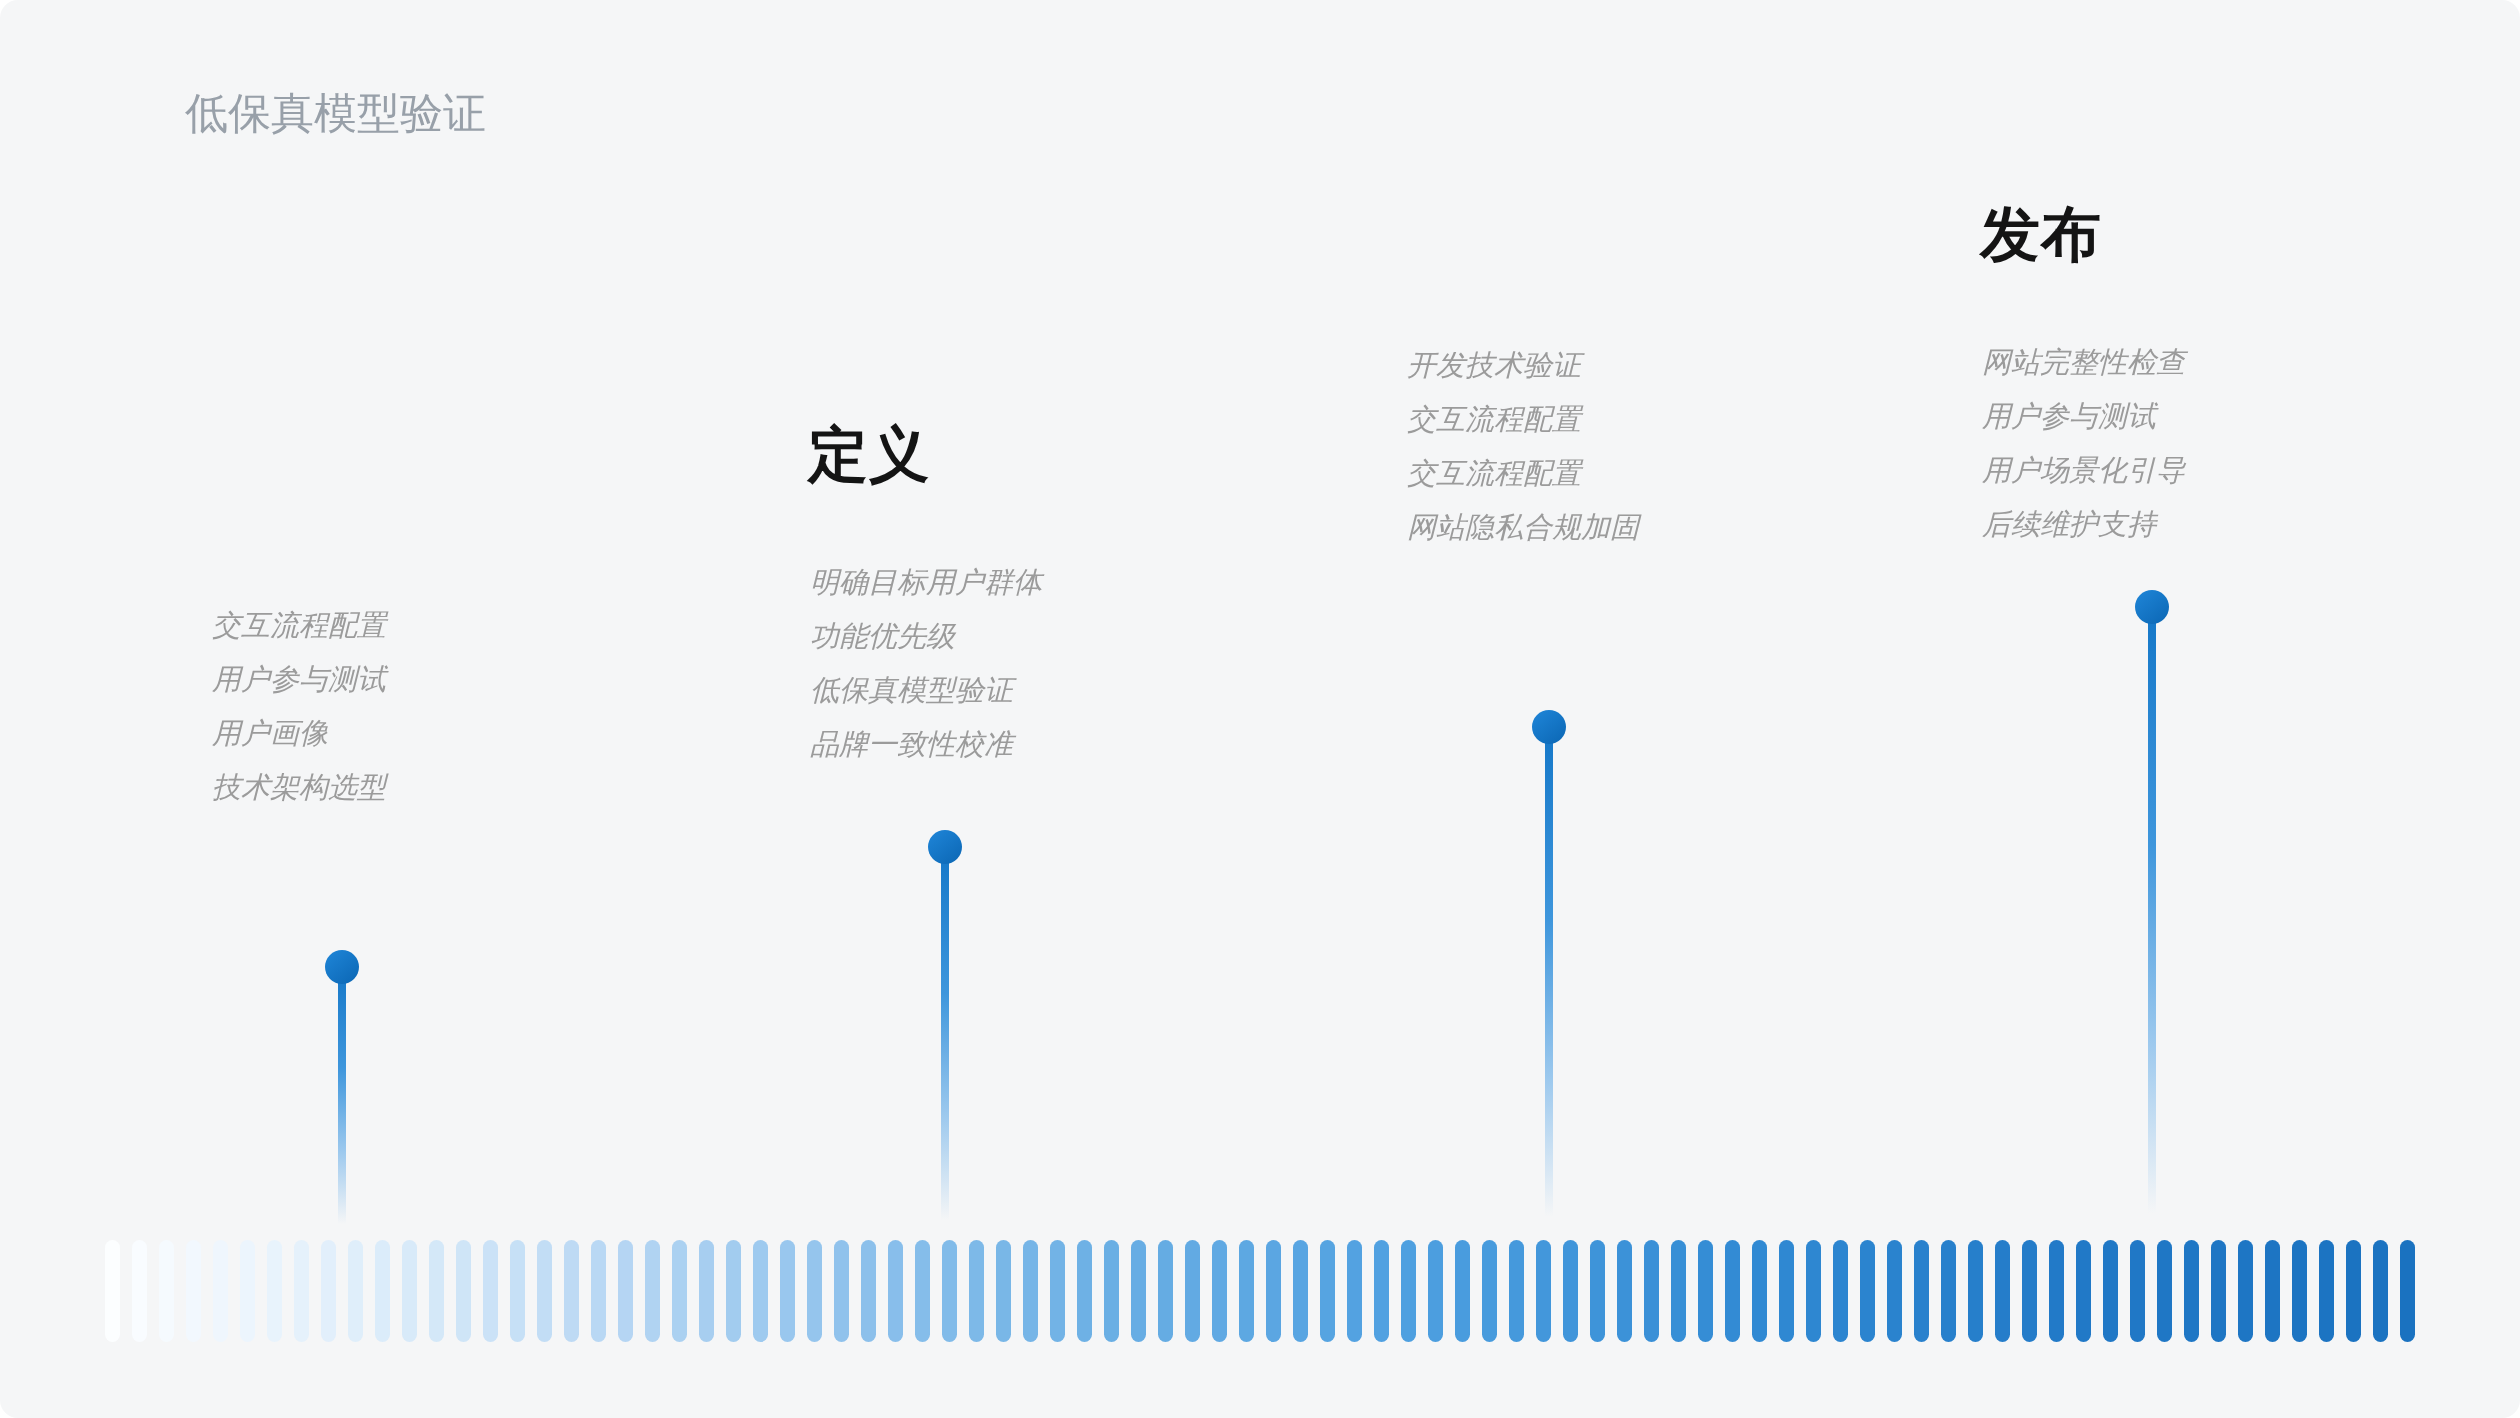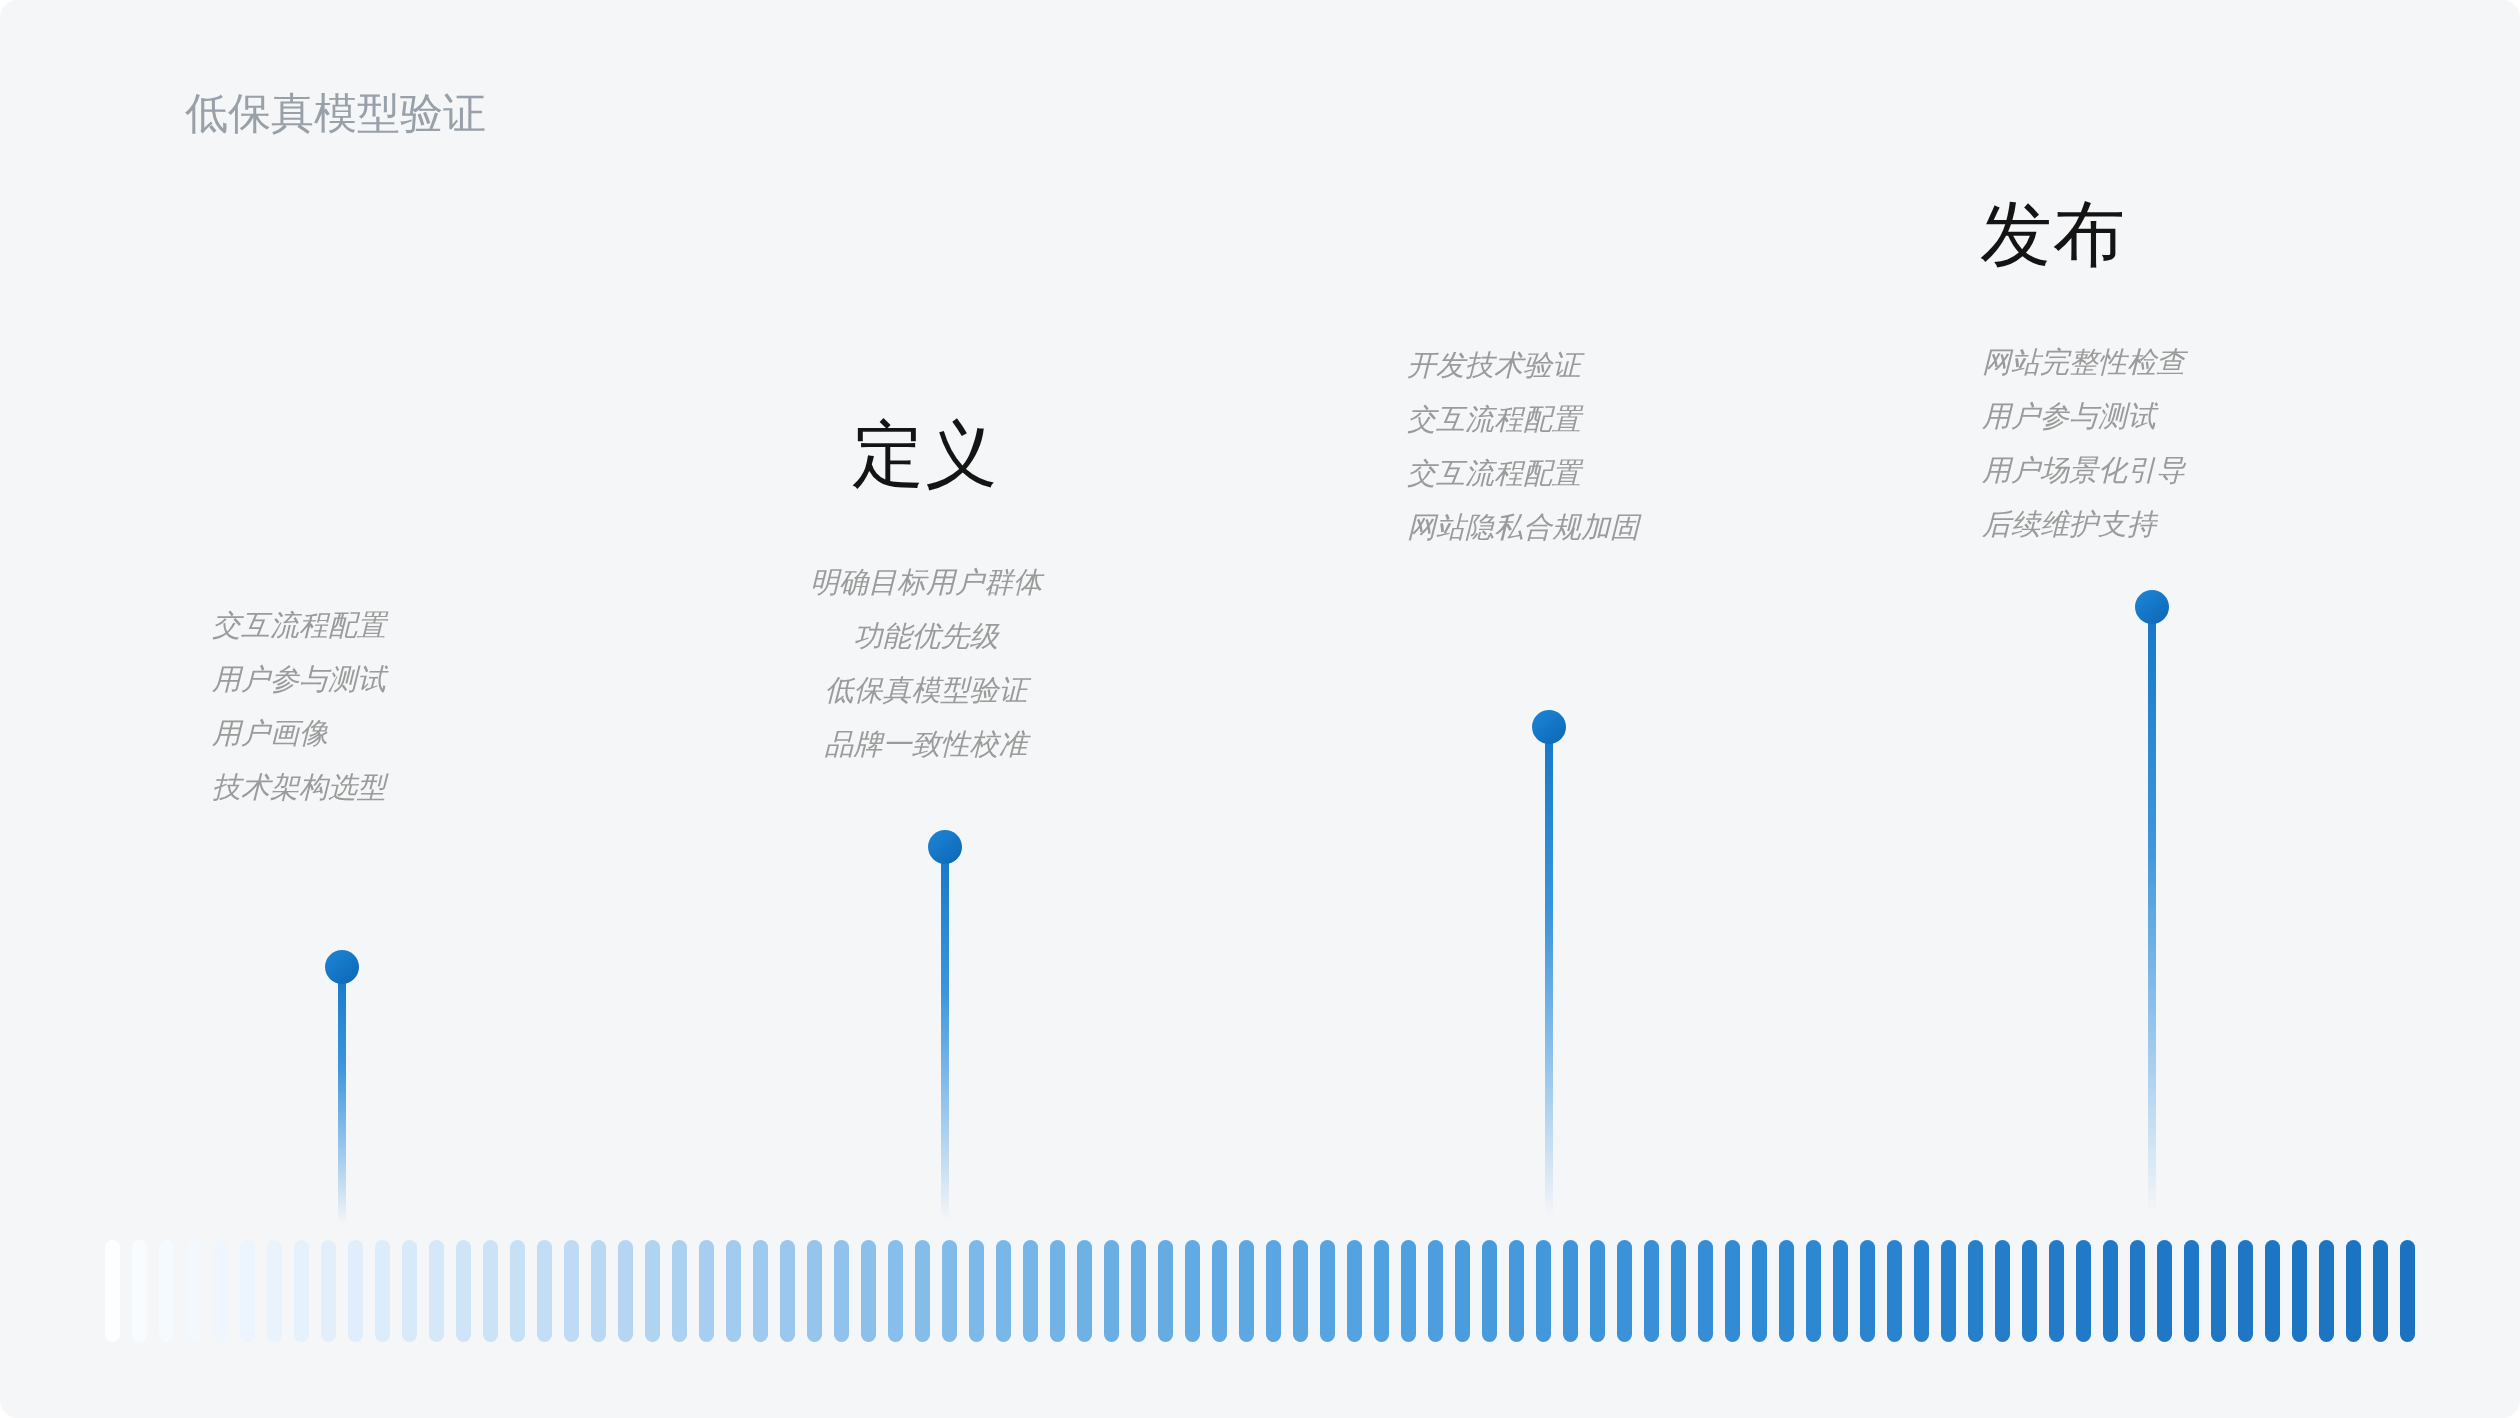--- a/index.html
+++ b/index.html
@@ -15,29 +15,29 @@
   }
   
   .subtitle {
     position: absolute; left: 185px; top: 76px;
     font-size: 43px; line-height: 75px;
     font-weight: 500; color: #98a0a9; white-space: nowrap;
   }
   
   .stage { position: absolute; }
   .stage-title {
-    font-size: 72px; line-height: 105px; font-weight: 400;
+    font-size: 60px; line-height: 105px; font-weight: 700;
     color: #141414; letter-spacing: 1px; white-space: nowrap;
   }
   .stage-items { margin: 48px 0 0 2px; padding: 0; list-style: none; font-style: italic; }
   .stage-items li {
     font-size: 29px; line-height: 54px; color: #9b9b9b; white-space: nowrap;
   }
   #stage-1 { left: 210px;  top: 550px; }
-  #stage-2 { left: 808px;  top: 402px; text-align: center; }
+  #stage-2 { left: 808px;  top: 402px; }
   #stage-3 { left: 1405px; top: 290px; }
   #stage-4 { left: 1980px; top: 182px; }
 
   
   .dot {
     position: absolute; width: 34px; height: 34px; border-radius: 50%;
     background: linear-gradient(140deg, #1c81d3 15%, #0e6bb9 85%);
   }
   #dot-1 { left: 325px;  top: 950px; }
   #dot-2 { left: 928px;  top: 830px; }

